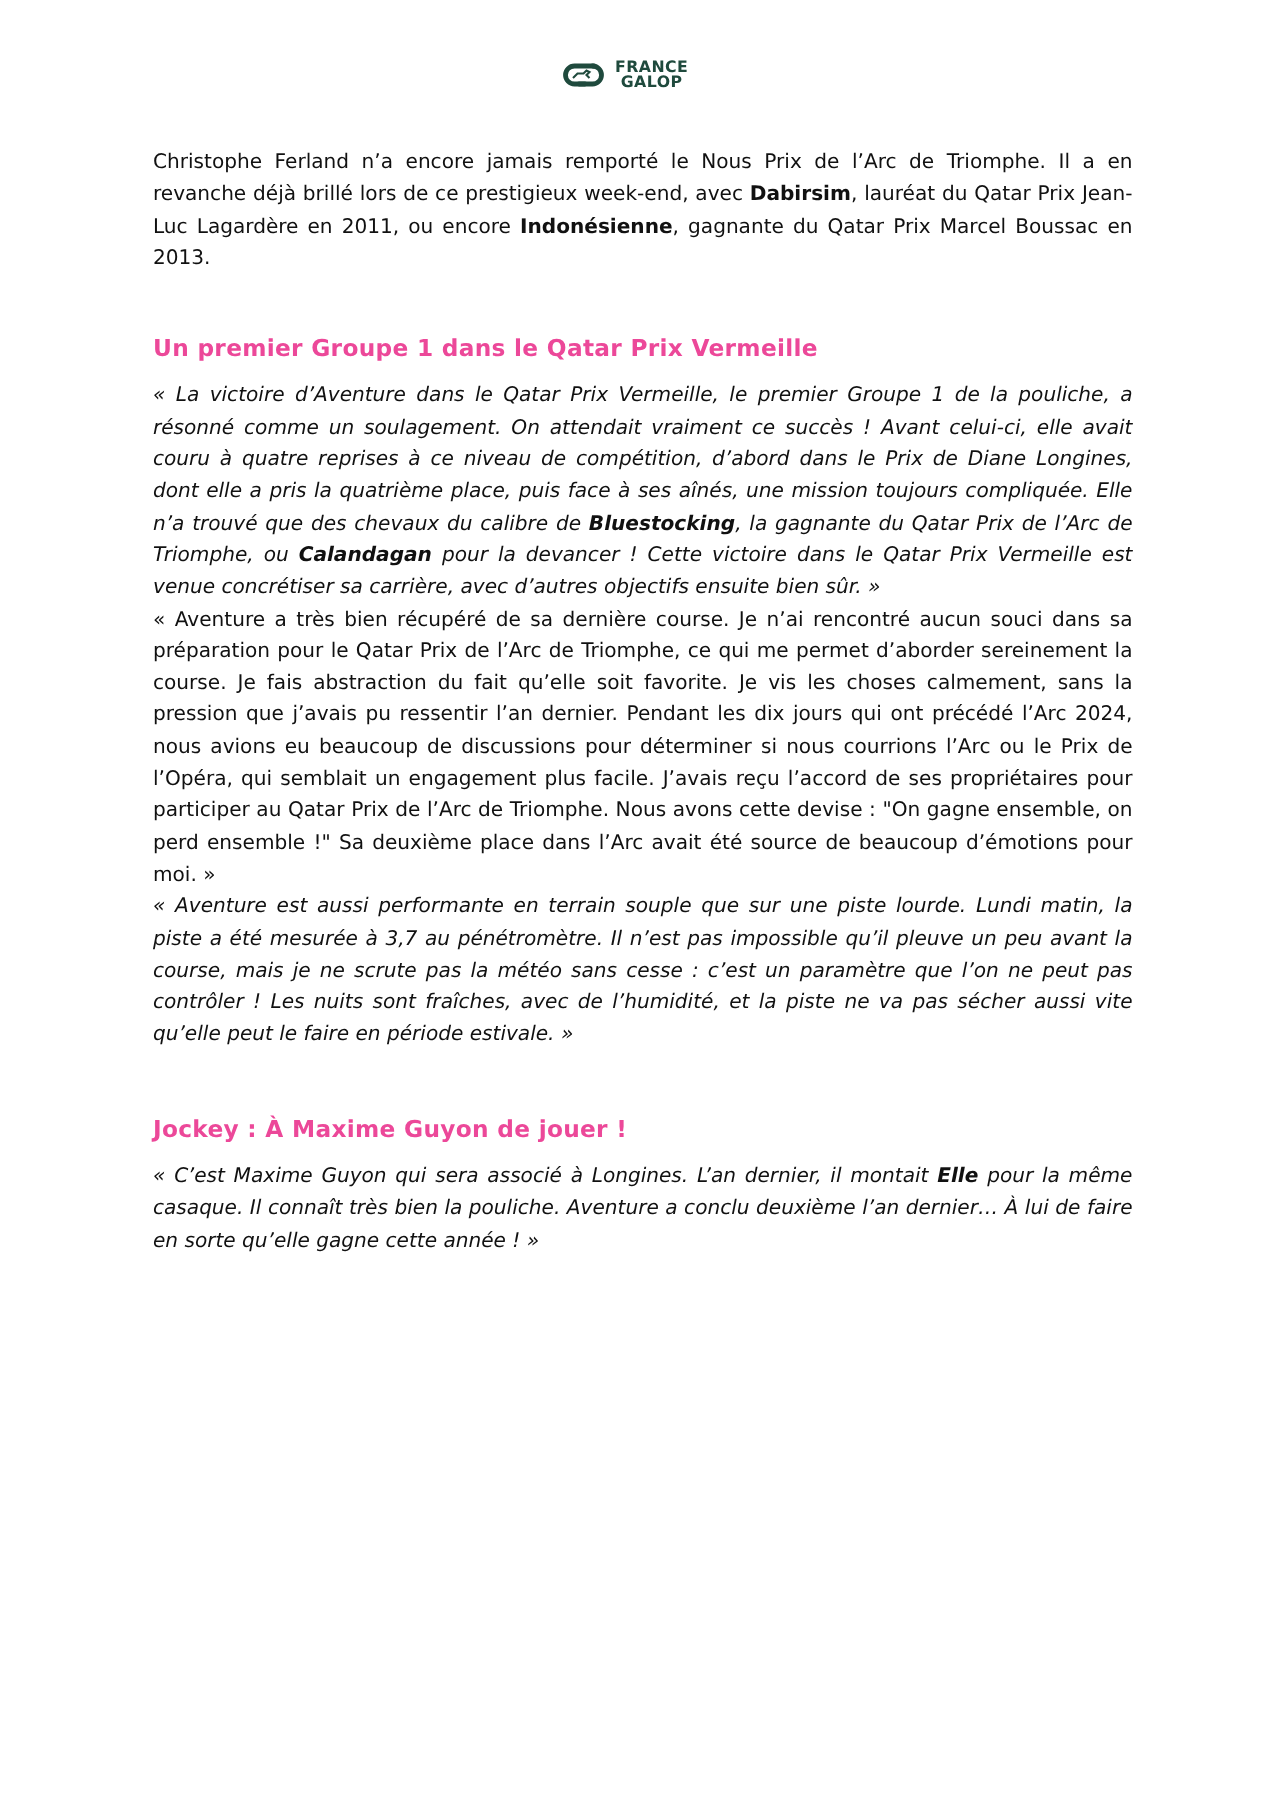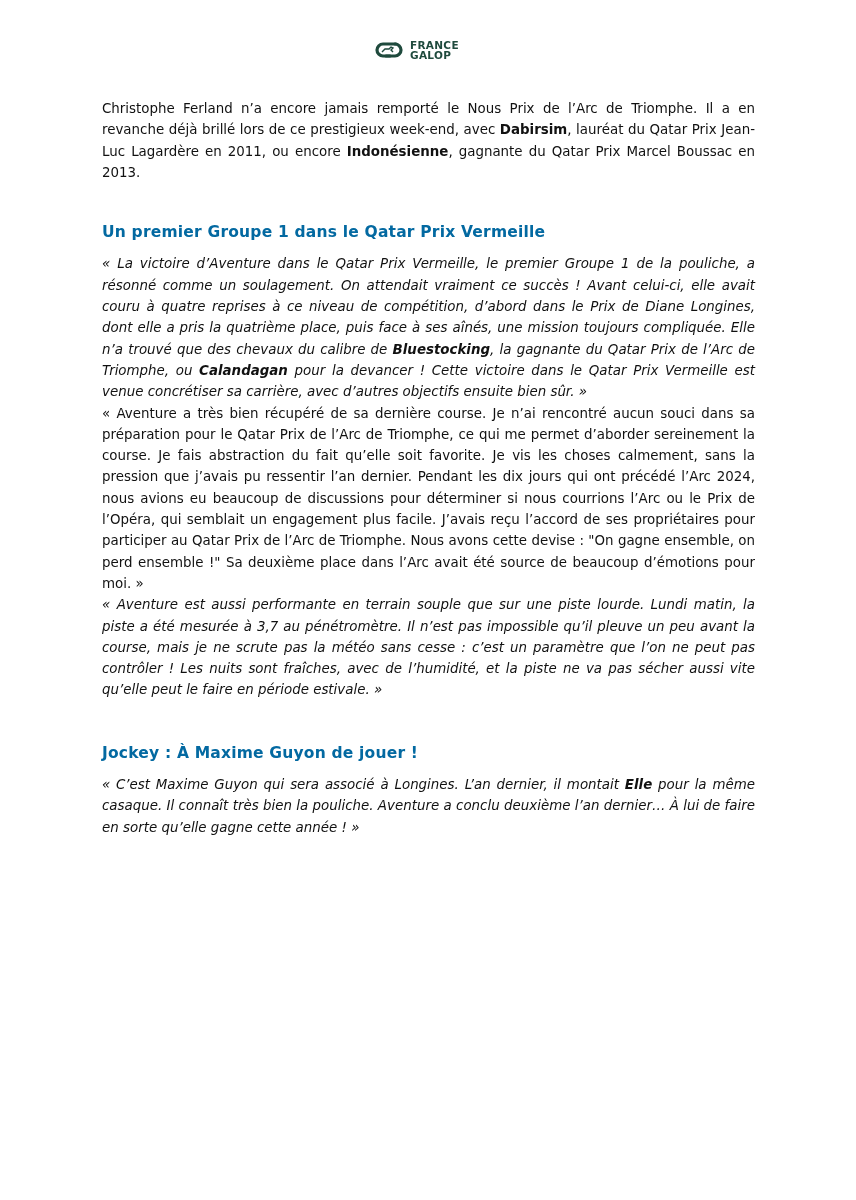--- a/index.html
+++ b/index.html
@@ -1,26 +1,26 @@
 <!DOCTYPE html>
 <html><head>
 <meta charset="utf-8">
 <style>
   html, body { margin: 0; padding: 0; background: #ffffff; }
   body { width: 856px; height: 1200px; position: relative; overflow: hidden; }
   .page { position: absolute; left: 0; top: 0; width: 856px; height: 1200px; background: #fff; }
   .logo { position: absolute; left: 374px; top: 40px; display: flex; align-items: center; gap: 6px; }
   .logo svg { display: block; }
   .logo-text { font-family: "DejaVu Sans", sans-serif; font-weight: bold; color: #1f4a3d; font-size: 10.5px; line-height: 10px; letter-spacing: 0.3px; }
-  .logo-text div { display: block; }
+  .logo-text div { display: block; text-align: center; }
   .content { position: absolute; left: 102px; top: 98px; width: 653px; font-family: "DejaVu Sans", sans-serif; font-size: 13.4px; line-height: 21.3px; color: #111; }
   .content p { margin: 0; text-align: justify; }
   .p-intro { margin-bottom: 10px !important; }
   .p-lead { font-weight: bold; }
-  .h { font-family: "DejaVu Sans", sans-serif; font-weight: bold; color: #0369a1; font-size: 15.5px; letter-spacing: 0.2px; margin: 0; }
+  .h { font-family: "DejaVu Sans", sans-serif; font-weight: bold; color: #ec4899; font-size: 15.5px; letter-spacing: 0.2px; margin: 0; }
   .quote { font-style: italic; }
   b { font-weight: bold; }
   .sec1-h { margin-top: 39px !important; margin-bottom: 10px !important; }
   .sec2-h { margin-top: 40px !important; margin-bottom: 10px !important; }
   .sec3-h { margin-top: 40px !important; margin-bottom: 10px !important; }
   .sec4-h { margin-top: 42px !important; margin-bottom: 10px !important; }
 </style>
 </head>
 <body>
 

